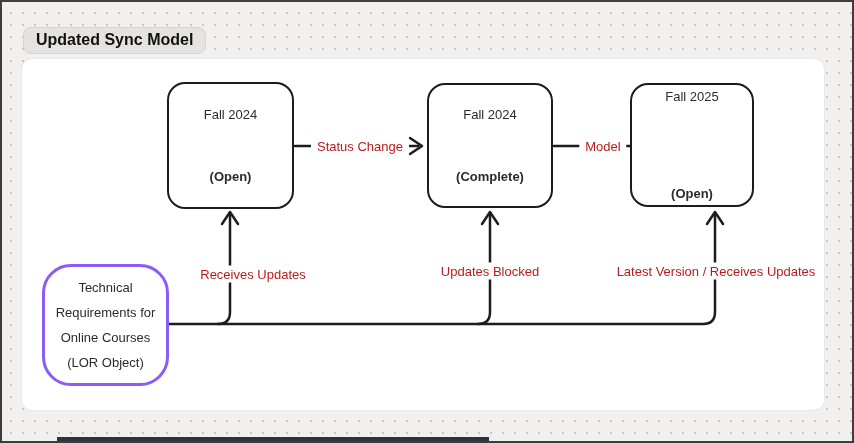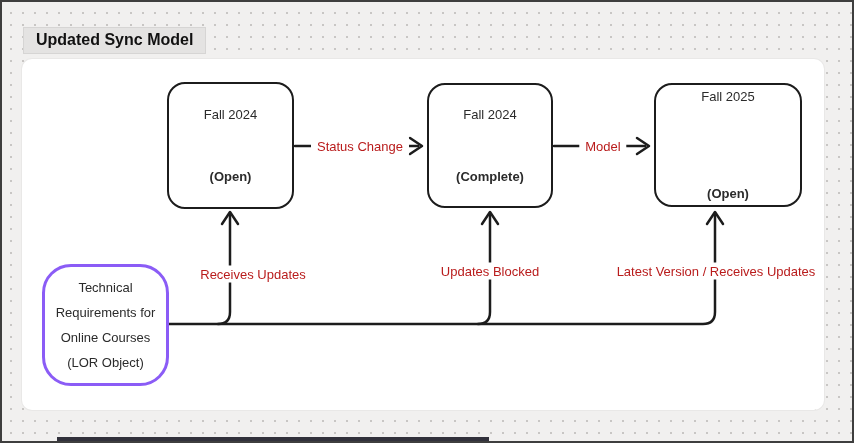--- a/index.html
+++ b/index.html
@@ -16,21 +16,21 @@
   }
 
   .frame {
     position:absolute; left:20px; top:57px; width:802px; height:351px;
     background:#ffffff; border-radius:10px;
     box-shadow:0 0 0 1px rgba(0,0,0,0.03);
   }
 
   .title-pill {
     position:absolute; left:21px; top:25px; z-index:4;
-    background:#e4e3e2; border:1px solid #d6d5d4; border-radius:0;
+    background:#e4e3e2; border:1px solid #d6d5d4; border-radius:8px;
     padding:3px 12px 4px 12px;
     font-size:16px; font-weight:700; color:#111111; white-space:nowrap;
   }
 
   .overlay { position:absolute; left:0; top:0; width:854px; height:443px; z-index:2; }
 
   .node {
     position:absolute; z-index:3; background:#ffffff;
     border:2.5px solid #1c1c1c; border-radius:18px;
     display:flex; flex-direction:column; align-items:center; justify-content:center;
@@ -92,21 +92,21 @@
   <div class="node" style="left:165px; top:80px; width:127px; height:127px;">
     <span class="l1">Fall 2024</span>
     <span class="l2">(Open)</span>
   </div>
 
   <div class="node" style="left:425px; top:81px; width:126px; height:125px;">
     <span class="l1">Fall 2024</span>
     <span class="l2">(Complete)</span>
   </div>
 
-  <div class="node" style="left:652px; top:81px; width:148px; height:124px;gap:35px;">
+  <div class="node" style="left:628px; top:81px; width:124px; height:124px;gap:35px;">
     <span class="l1">Fall 2025</span>
     <span class="l2">(Open)</span>
   </div>
 
   <div class="node-purple" style="left:40px; top:262px; width:127px; height:122px;border-radius:29px;">
     <span>Technical
 Requirements for
 Online Courses
 (LOR Object)</span>
   </div>

